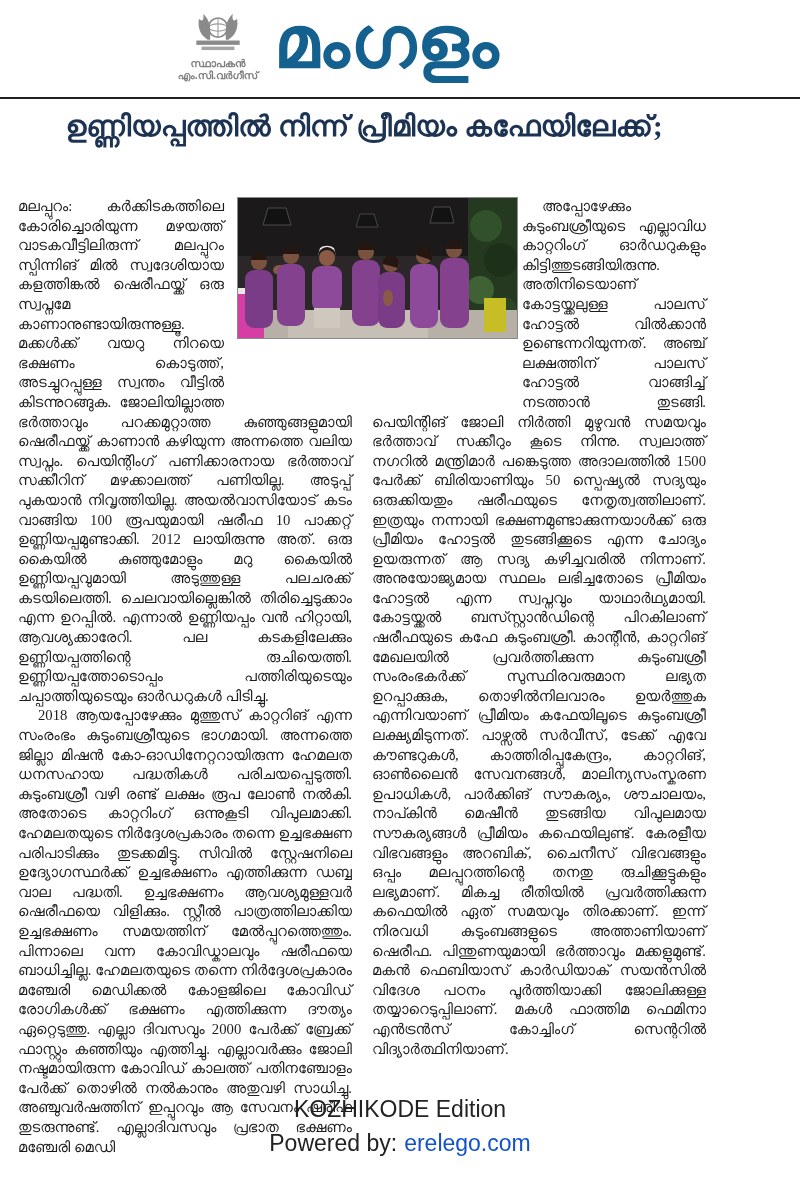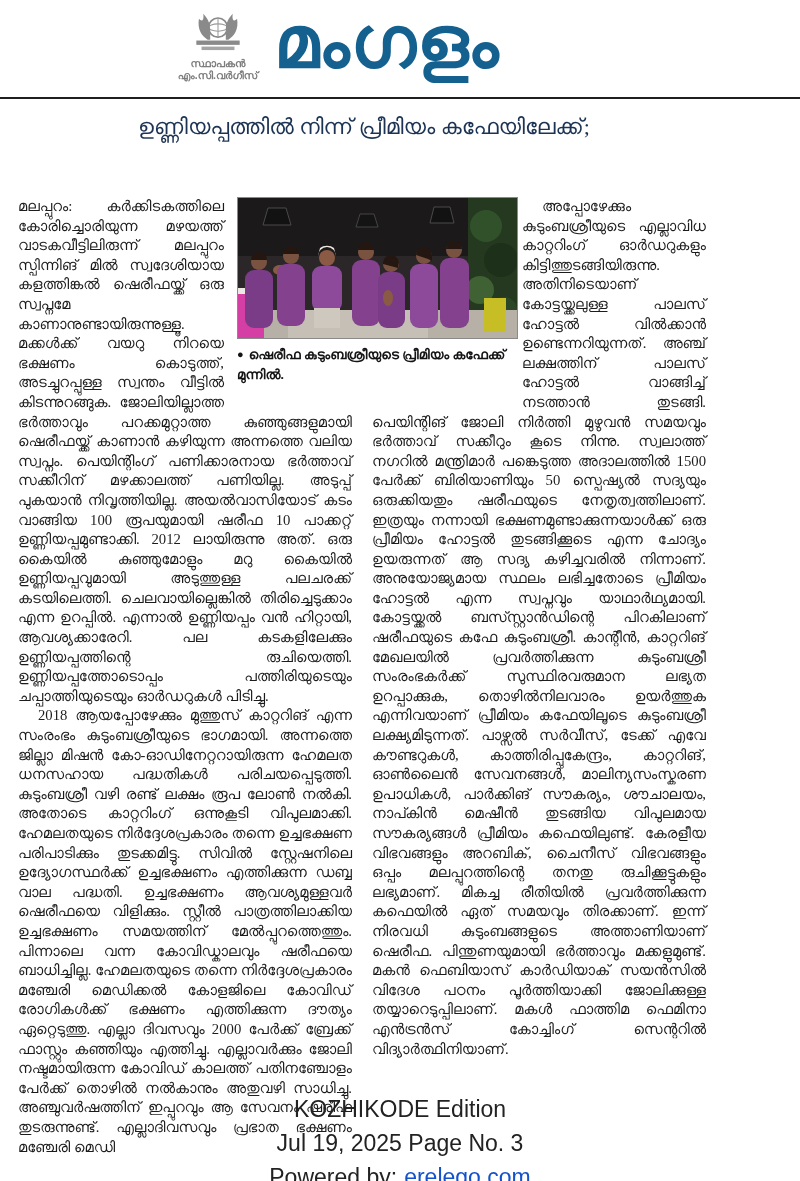--- a/index.html
+++ b/index.html
@@ -12,21 +12,21 @@
   .emblem svg{display:block;margin:0 auto;}
   .founder{font-family:"Liberation Sans",sans-serif;font-weight:bold;color:#7d7d7d;
            font-size:10.5px;line-height:12px;margin-top:1px;}
   .paper-title{position:absolute;left:258px;top:-6px;width:400px;
                font-size:72px;font-weight:800;color:#14608f;line-height:98px;
                letter-spacing:1px;white-space:nowrap;}
   .masthead-rule{position:absolute;top:97px;left:0;width:800px;height:2px;background:#1f1f1f;}
 
   
   .headline{position:absolute;top:106px;left:18px;width:692px;margin:0;
-            text-align:center;font-size:22px;line-height:41px;font-weight:400;color:#1c3354;}
+            text-align:center;font-size:29px;line-height:41px;font-weight:700;color:#1c3354;}
   .headline span{display:block;}
 
   
   .photo{position:absolute;left:237px;top:197px;width:281px;height:142px;
          border:1px solid #8a8a8a;box-sizing:border-box;background:#2b2628;}
   .photo svg{display:block;width:100%;height:100%;}
   .caption{position:absolute;left:237px;top:344px;width:286px;
            font-weight:700;font-size:13.5px;line-height:20px;color:#141414;}
   .caption .bullet{margin-right:5px;font-size:11px;vertical-align:1px;}
 
@@ -126,35 +126,31 @@
         <path d="M178,57 a8 8 0 0 1 16,0 l0,6 l-4,-2 Z" fill="#241712"></path>
       </g>
       <g>
         <rect x="202" y="60" width="29" height="70" rx="9" fill="#83418e"></rect>
         <circle cx="216" cy="52" r="8" fill="#7a5240"></circle>
         <path d="M208,51 a8 8 0 0 1 16,0" fill="#241712"></path>
       </g>
     </svg>
   </div>
 
-  <div class="caption">
-    <span class="bullet">●</span><span>ഷെരീഫ കുടുംബശ്രീയുടെ പ്രീമിയം കഫേക്ക് മുന്നിൽ.</span>
-  </div>
 
   <div class="body-cols">
     <div class="col col-left">
       <p class="para">മലപ്പുറം: കർക്കിടകത്തിലെ കോരിച്ചൊരിയുന്ന മഴയത്ത് വാടകവീട്ടിലിരുന്ന് മലപ്പുറം സ്പിന്നിങ് മിൽ സ്വദേശിയായ കളത്തിങ്കൽ ഷെരീഫയ്ക്ക് ഒരു സ്വപ്നമേ കാണാനുണ്ടായിരുന്നുള്ളൂ. മക്കൾക്ക് വയറു നിറയെ ഭക്ഷണം കൊടുത്ത്, അടച്ചുറപ്പുള്ള സ്വന്തം വീട്ടിൽ കിടന്നുറങ്ങുക. ജോലിയില്ലാത്ത ഭർത്താവും പറക്കമുറ്റാത്ത കുഞ്ഞുങ്ങളുമായി ഷെരീഫയ്ക്ക് കാണാൻ കഴിയുന്ന അന്നത്തെ വലിയ സ്വപ്നം. പെയിന്റിംഗ് പണിക്കാരനായ ഭർത്താവ് സക്കീറിന് മഴക്കാലത്ത് പണിയില്ല. അടുപ്പ് പുകയാൻ നിവൃത്തിയില്ല. അയൽവാസിയോട് കടം വാങ്ങിയ 100 രൂപയുമായി ഷരീഫ 10 പാക്കറ്റ് ഉണ്ണിയപ്പമുണ്ടാക്കി. 2012 ലായിരുന്നു അത്. ഒരു കൈയിൽ കുഞ്ഞുമോളും മറു കൈയിൽ ഉണ്ണിയപ്പവുമായി അടുത്തുള്ള പലചരക്ക് കടയിലെത്തി. ചെലവായില്ലെങ്കിൽ തിരിച്ചെടുക്കാം എന്ന ഉറപ്പിൽ. എന്നാൽ ഉണ്ണിയപ്പം വൻ ഹിറ്റായി, ആവശ്യക്കാരേറി. പല കടകളിലേക്കും ഉണ്ണിയപ്പത്തിന്റെ രുചിയെത്തി. ഉണ്ണിയപ്പത്തോടൊപ്പം പത്തിരിയുടെയും ചപ്പാത്തിയുടെയും ഓർഡറുകൾ പിടിച്ചു.</p>
       <p class="para indent">2018 ആയപ്പോഴേക്കും മുത്തുസ് കാറ്ററിങ് എന്ന സംരംഭം കുടുംബശ്രീയുടെ ഭാഗമായി. അന്നത്തെ ജില്ലാ മിഷൻ കോ-ഓഡിനേറ്ററായിരുന്ന ഹേമലത ധനസഹായ പദ്ധതികൾ പരിചയപ്പെടുത്തി. കുടുംബശ്രീ വഴി രണ്ട് ലക്ഷം രൂപ ലോൺ നൽകി. അതോടെ കാറ്ററിംഗ് ഒന്നുകൂടി വിപുലമാക്കി. ഹേമലതയുടെ നിർദ്ദേശപ്രകാരം തന്നെ ഉച്ചഭക്ഷണ പരിപാടിക്കും തുടക്കമിട്ടു. സിവിൽ സ്റ്റേഷനിലെ ഉദ്യോഗസ്ഥർക്ക് ഉച്ചഭക്ഷണം എത്തിക്കുന്ന ഡബ്ബ വാല പദ്ധതി. ഉച്ചഭക്ഷണം ആവശ്യമുള്ളവർ ഷെരീഫയെ വിളിക്കും. സ്റ്റീൽ പാത്രത്തിലാക്കിയ ഉച്ചഭക്ഷണം സമയത്തിന് മേൽപ്പുറത്തെത്തും. പിന്നാലെ വന്ന കോവിഡ്കാലവും ഷരീഫയെ ബാധിച്ചില്ല. ഹേമലതയുടെ തന്നെ നിർദ്ദേശപ്രകാരം മഞ്ചേരി മെഡിക്കൽ കോളജിലെ കോവിഡ് രോഗികൾക്ക് ഭക്ഷണം എത്തിക്കുന്ന ദൗത്യം ഏറ്റെടുത്തു. എല്ലാ ദിവസവും 2000 പേർക്ക് ബ്രേക്ക് ഫാസ്റ്റും കഞ്ഞിയും എത്തിച്ചു. എല്ലാവർക്കും ജോലി നഷ്ടമായിരുന്ന കോവിഡ് കാലത്ത് പതിനഞ്ചോളം പേർക്ക് തൊഴിൽ നൽകാനും അതുവഴി സാധിച്ചു. അഞ്ചുവർഷത്തിന് ഇപ്പുറവും ആ സേവനം ഷരീഫ തുടരുന്നുണ്ട്. എല്ലാദിവസവും പ്രഭാത ഭക്ഷണം മഞ്ചേരി മെഡി</p>
     </div>
     <div class="col col-right">
       <p class="para indent">അപ്പോഴേക്കും കുടുംബശ്രീയുടെ എല്ലാവിധ കാറ്ററിംഗ് ഓർഡറുകളും കിട്ടിത്തുടങ്ങിയിരുന്നു. അതിനിടെയാണ് കോട്ടയ്ക്കലുള്ള പാലസ് ഹോട്ടൽ വിൽക്കാൻ ഉണ്ടെന്നറിയുന്നത്. അഞ്ച് ലക്ഷത്തിന് പാലസ് ഹോട്ടൽ വാങ്ങിച്ച് നടത്താൻ തുടങ്ങി. പെയിന്റിങ് ജോലി നിർത്തി മുഴുവൻ സമയവും ഭർത്താവ് സക്കീറും കൂടെ നിന്നു. സ്വലാത്ത് നഗറിൽ മന്ത്രിമാർ പങ്കെടുത്ത അദാലത്തിൽ 1500 പേർക്ക് ബിരിയാണിയും 50 സ്പെഷ്യൽ സദ്യയും ഒരുക്കിയതും ഷരീഫയുടെ നേതൃത്വത്തിലാണ്. ഇത്രയും നന്നായി ഭക്ഷണമുണ്ടാക്കുന്നയാൾക്ക് ഒരു പ്രീമിയം ഹോട്ടൽ തുടങ്ങിക്കൂടെ എന്ന ചോദ്യം ഉയരുന്നത് ആ സദ്യ കഴിച്ചവരിൽ നിന്നാണ്. അനുയോജ്യമായ സ്ഥലം ലഭിച്ചതോടെ പ്രീമിയം ഹോട്ടൽ എന്ന സ്വപ്നവും യാഥാർഥ്യമായി. കോട്ടയ്ക്കൽ ബസ്സ്റ്റാൻഡിന്റെ പിറകിലാണ് ഷരീഫയുടെ കഫേ കുടുംബശ്രീ. കാന്റീൻ, കാറ്ററിങ് മേഖലയിൽ പ്രവർത്തിക്കുന്ന കുടുംബശ്രീ സംരംഭകർക്ക് സുസ്ഥിരവരുമാന ലഭ്യത ഉറപ്പാക്കുക, തൊഴിൽനിലവാരം ഉയർത്തുക എന്നിവയാണ് പ്രീമിയം കഫേയിലൂടെ കുടുംബശ്രീ ലക്ഷ്യമിടുന്നത്. പാഴ്സൽ സർവീസ്, ടേക്ക് എവേ കൗണ്ടറുകൾ, കാത്തിരിപ്പുകേന്ദ്രം, കാറ്ററിങ്, ഓൺലൈൻ സേവനങ്ങൾ, മാലിന്യസംസ്കരണ ഉപാധികൾ, പാർക്കിങ് സൗകര്യം, ശൗചാലയം, നാപ്കിൻ മെഷീൻ തുടങ്ങിയ വിപുലമായ സൗകര്യങ്ങൾ പ്രീമിയം കഫെയിലുണ്ട്. കേരളീയ വിഭവങ്ങളും അറബിക്, ചൈനീസ് വിഭവങ്ങളും ഒപ്പം മലപ്പുറത്തിന്റെ തനതു രുചിക്കൂട്ടുകളും ലഭ്യമാണ്. മികച്ച രീതിയിൽ പ്രവർത്തിക്കുന്ന കഫെയിൽ ഏത് സമയവും തിരക്കാണ്. ഇന്ന് നിരവധി കുടുംബങ്ങളുടെ അത്താണിയാണ് ഷെരീഫ. പിന്തുണയുമായി ഭർത്താവും മക്കളുമുണ്ട്. മകൻ ഫെബിയാസ് കാർഡിയാക് സയൻസിൽ വിദേശ പഠനം പൂർത്തിയാക്കി ജോലിക്കുള്ള തയ്യാറെടുപ്പിലാണ്. മകൾ ഫാത്തിമ ഫെമിനാ എൻട്രൻസ് കോച്ചിംഗ് സെന്ററിൽ വിദ്യാർത്ഥിനിയാണ്.</p>
     </div>
   </div>
 
   <footer class="footer">
     <div>KOZHIKODE Edition</div>
-    <div>Jul 19, 2025 Page No. 3</div>
     <div>
       <span>Powered by:</span><a class="link">erelego.com</a>
     </div>
   </footer>
 
 </div>
 
 </body></html>

